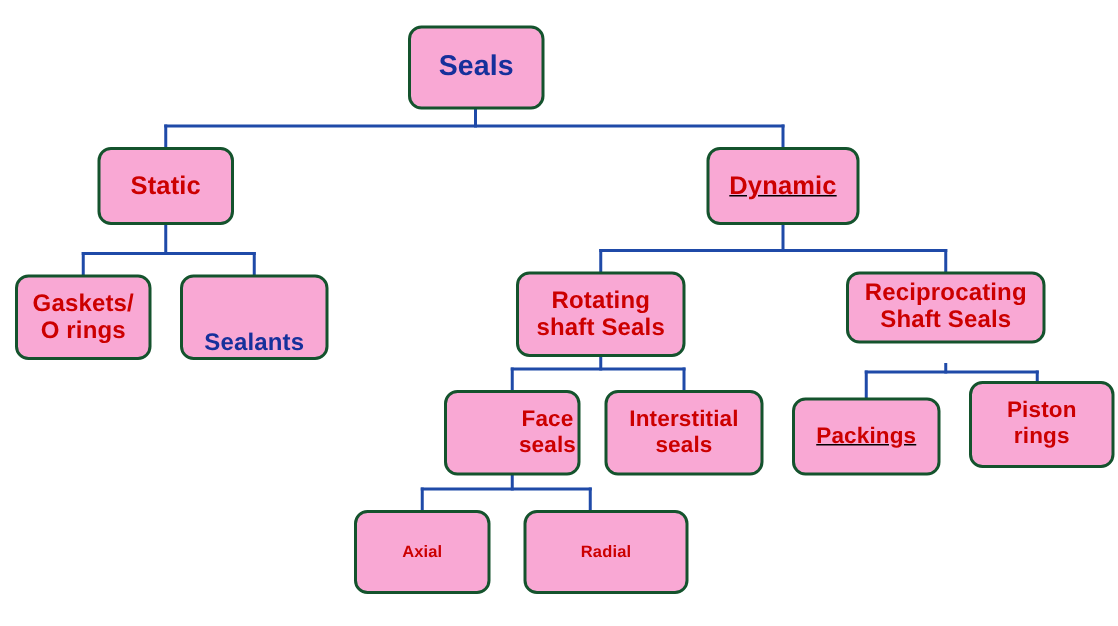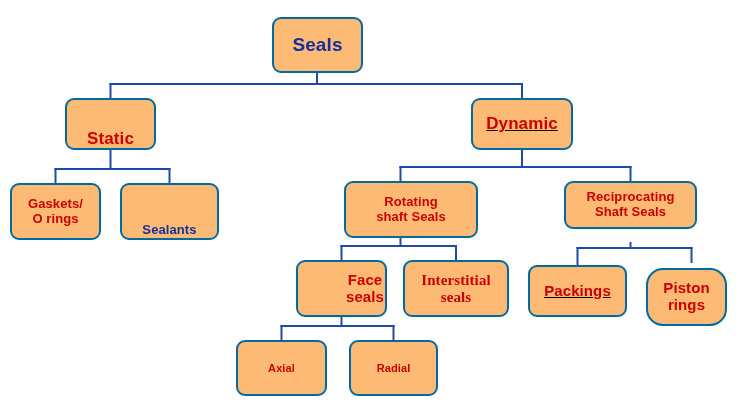--- a/index.html
+++ b/index.html
@@ -22,41 +22,41 @@
     position: absolute;
     left: 0;
     top: 0;
     width: 745px;
     height: 417px;
     pointer-events: none;
   }
   .node {
     position: absolute;
     box-sizing: border-box;
-    border: 2px solid #0369a1;
+    border: 2px solid #14532d;
     border-radius: 9px;
-    background: #fdba74;
+    background: #f9a8d4;
     display: flex;
     align-items: center;
     justify-content: center;
     text-align: center;
     z-index: 2;
   }
   .node-label {
     display: block;
     font-weight: bold;
     line-height: 1.12;
     white-space: pre-line;
     letter-spacing: 0.1px;
   }
   .label-red { color: #CC0000; }
   .label-blue { color: #16309B; }
   .fs-root  { font-size: 19px; }
   .fs-l2    { font-size: 17px; }
-  .fs-l3    { font-size: 13px; }
+  .fs-l3    { font-size: 16px; }
   .fs-l4    { font-size: 15px; }
   .fs-l5    { font-size: 11px; }
 </style>
 </head>
 <body>
 
 <div id="diagram-canvas">
 
   <svg id="connector-layer" viewBox="0 0 745 417" width="745" height="417" aria-hidden="true">
       <g></g>
@@ -88,67 +88,67 @@
       <line x1="341.5" y1="317" x2="341.5" y2="326" stroke="#1F4AA8" stroke-width="2" stroke-linecap="square"></line>
       <line x1="281.5" y1="326" x2="393.5" y2="326" stroke="#1F4AA8" stroke-width="2" stroke-linecap="square"></line>
       <line x1="281.5" y1="326" x2="281.5" y2="340" stroke="#1F4AA8" stroke-width="2" stroke-linecap="square"></line>
       <line x1="393.5" y1="326" x2="393.5" y2="340" stroke="#1F4AA8" stroke-width="2" stroke-linecap="square"></line>
     </svg>
 
   <div class="node" style="left:272px; top:17px; width:91px; height:56px;">
     <span class="node-label label-blue fs-root">Seals</span>
   </div>
 
-  <div class="node" style="left:65px; top:98px; width:91px; height:52px;align-items:flex-end;">
+  <div class="node" style="left:65px; top:98px; width:91px; height:52px;">
     <span class="node-label label-red fs-l2">Static</span>
   </div>
 
   <div class="node" style="left:471px; top:98px; width:102px; height:52px;text-decoration:underline;">
     <span class="node-label label-red fs-l2">Dynamic</span>
   </div>
 
   <div class="node" style="left:10px; top:183px; width:91px; height:57px;">
     <span class="node-label label-red fs-l3">Gaskets/
 O rings</span>
   </div>
 
   <div class="node" style="left:120px; top:183px; width:99px; height:57px;align-items:flex-end;">
     <span class="node-label label-blue fs-l3">Sealants</span>
   </div>
 
-  <div class="node" style="left:344px; top:181px; width:134px; height:57px;">
+  <div class="node" style="left:344px; top:181px; width:113px; height:57px;">
     <span class="node-label label-red fs-l3">Rotating
 shaft Seals</span>
   </div>
 
   <div class="node" style="left:564px; top:181px; width:133px; height:48px;">
     <span class="node-label label-red fs-l3">Reciprocating
 Shaft Seals</span>
   </div>
 
   <div class="node" style="left:296px; top:260px; width:91px; height:57px;padding-left:47px;">
     <span class="node-label label-red fs-l4">Face
 seals</span>
   </div>
 
-  <div class="node" style="left:403px; top:260px; width:106px; height:57px;font-family:Liberation Serif, serif;">
+  <div class="node" style="left:403px; top:260px; width:106px; height:57px;">
     <span class="node-label label-red fs-l4">Interstitial
 seals</span>
   </div>
 
   <div class="node" style="left:528px; top:265px; width:99px; height:52px;text-decoration:underline;">
     <span class="node-label label-red fs-l4">Packings</span>
   </div>
 
-  <div class="node" style="left:646px; top:268px; width:81px; height:58px;border-radius:17px;">
+  <div class="node" style="left:646px; top:254px; width:97px; height:58px;">
     <span class="node-label label-red fs-l4">Piston
 rings</span>
   </div>
 
   <div class="node" style="left:236px; top:340px; width:91px; height:56px;">
     <span class="node-label label-red fs-l5">Axial</span>
   </div>
 
-  <div class="node" style="left:349px; top:340px; width:89px; height:56px;">
+  <div class="node" style="left:349px; top:340px; width:110px; height:56px;">
     <span class="node-label label-red fs-l5">Radial</span>
   </div>
 
 </div>
 
 </body></html>

